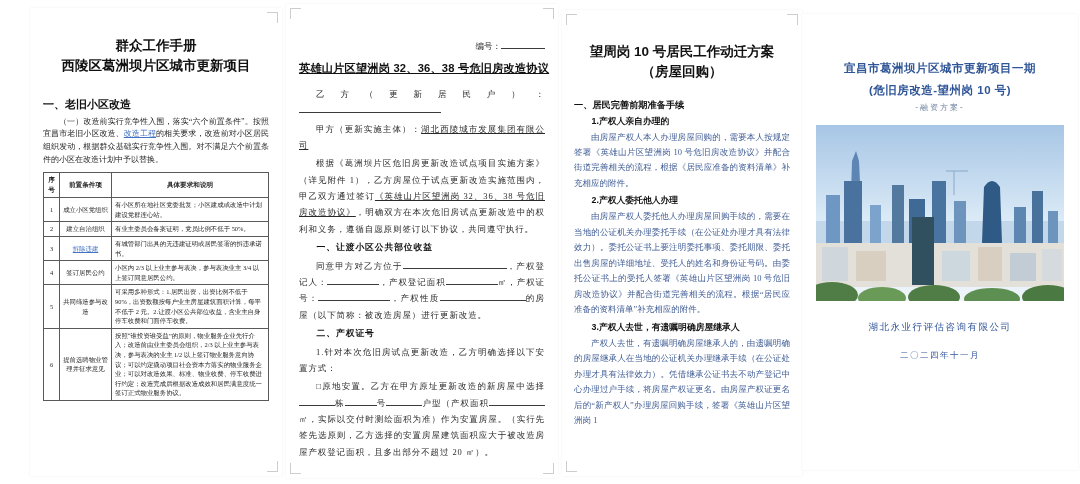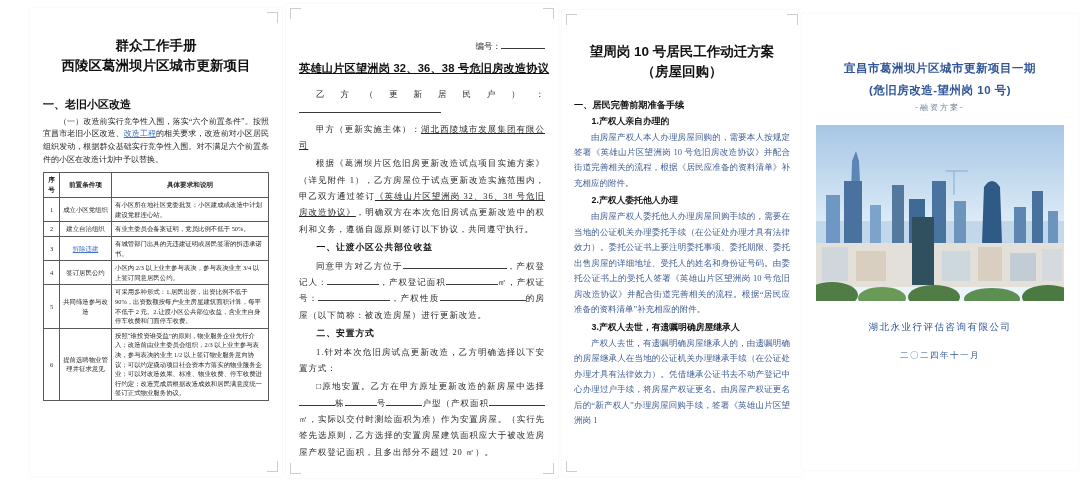--- a/index.html
+++ b/index.html
@@ -134,21 +134,21 @@
     <p class="ind">
       <span>甲方（更新实施主体）：</span><span class="u">湖北西陵城市发展集团有限公司</span>
     </p>
     <p class="ind">
       <span>根据《葛洲坝片区危旧房更新改造试点项目实施方案》（详见附件 1），乙方房屋位于试点更新改造实施范围内，甲乙双方通过签订</span><span class="u">《英雄山片区望洲岗 32、36、38 号危旧房改造协议》</span><span>，明确双方在本次危旧房试点更新改造中的权利和义务，遵循自愿原则签订以下协议，共同遵守执行。</span>
     </p>
     <p class="h sans">一、让渡小区公共部位收益</p>
     <p class="ind">
       <span>同意甲方对乙方位于</span><span class="blank" style="width:104px"></span><span>，产权登记人：</span><span class="blank" style="width:52px"></span><span>，产权登记面积</span><span class="blank" style="width:52px"></span><span>㎡，产权证号：</span><span class="blank" style="width:72px"></span><span>，产权性质</span><span class="blank" style="width:86px"></span><span>的房屋（以下简称：被改造房屋）进行更新改造。</span>
     </p>
-    <p class="h sans">二、安置方式</p>
+    <p class="h sans">二、产权证号</p>
     <p class="ind">1.针对本次危旧房试点更新改造，乙方明确选择以下安置方式：</p>
     <p class="ind">
       <span>□</span><span>原地安置。乙方在甲方原址更新改造的新房屋中选择</span><span class="blank" style="width:36px"></span><span>栋</span><span class="blank" style="width:32px"></span><span>号</span><span class="blank" style="width:36px"></span><span>户型（产权面积</span><span class="blank" style="width:56px"></span><span>㎡，实际以交付时测绘面积为准）作为安置房屋。（实行先签先选原则，乙方选择的安置房屋建筑面积应大于被改造房屋产权登记面积，且多出部分不超过 20 ㎡）。</span>
     </p>
   </div>
 </div>
 
 <div class="page" id="page3">
   <i class="cm tl"></i>
   <i class="cm tr"></i>

